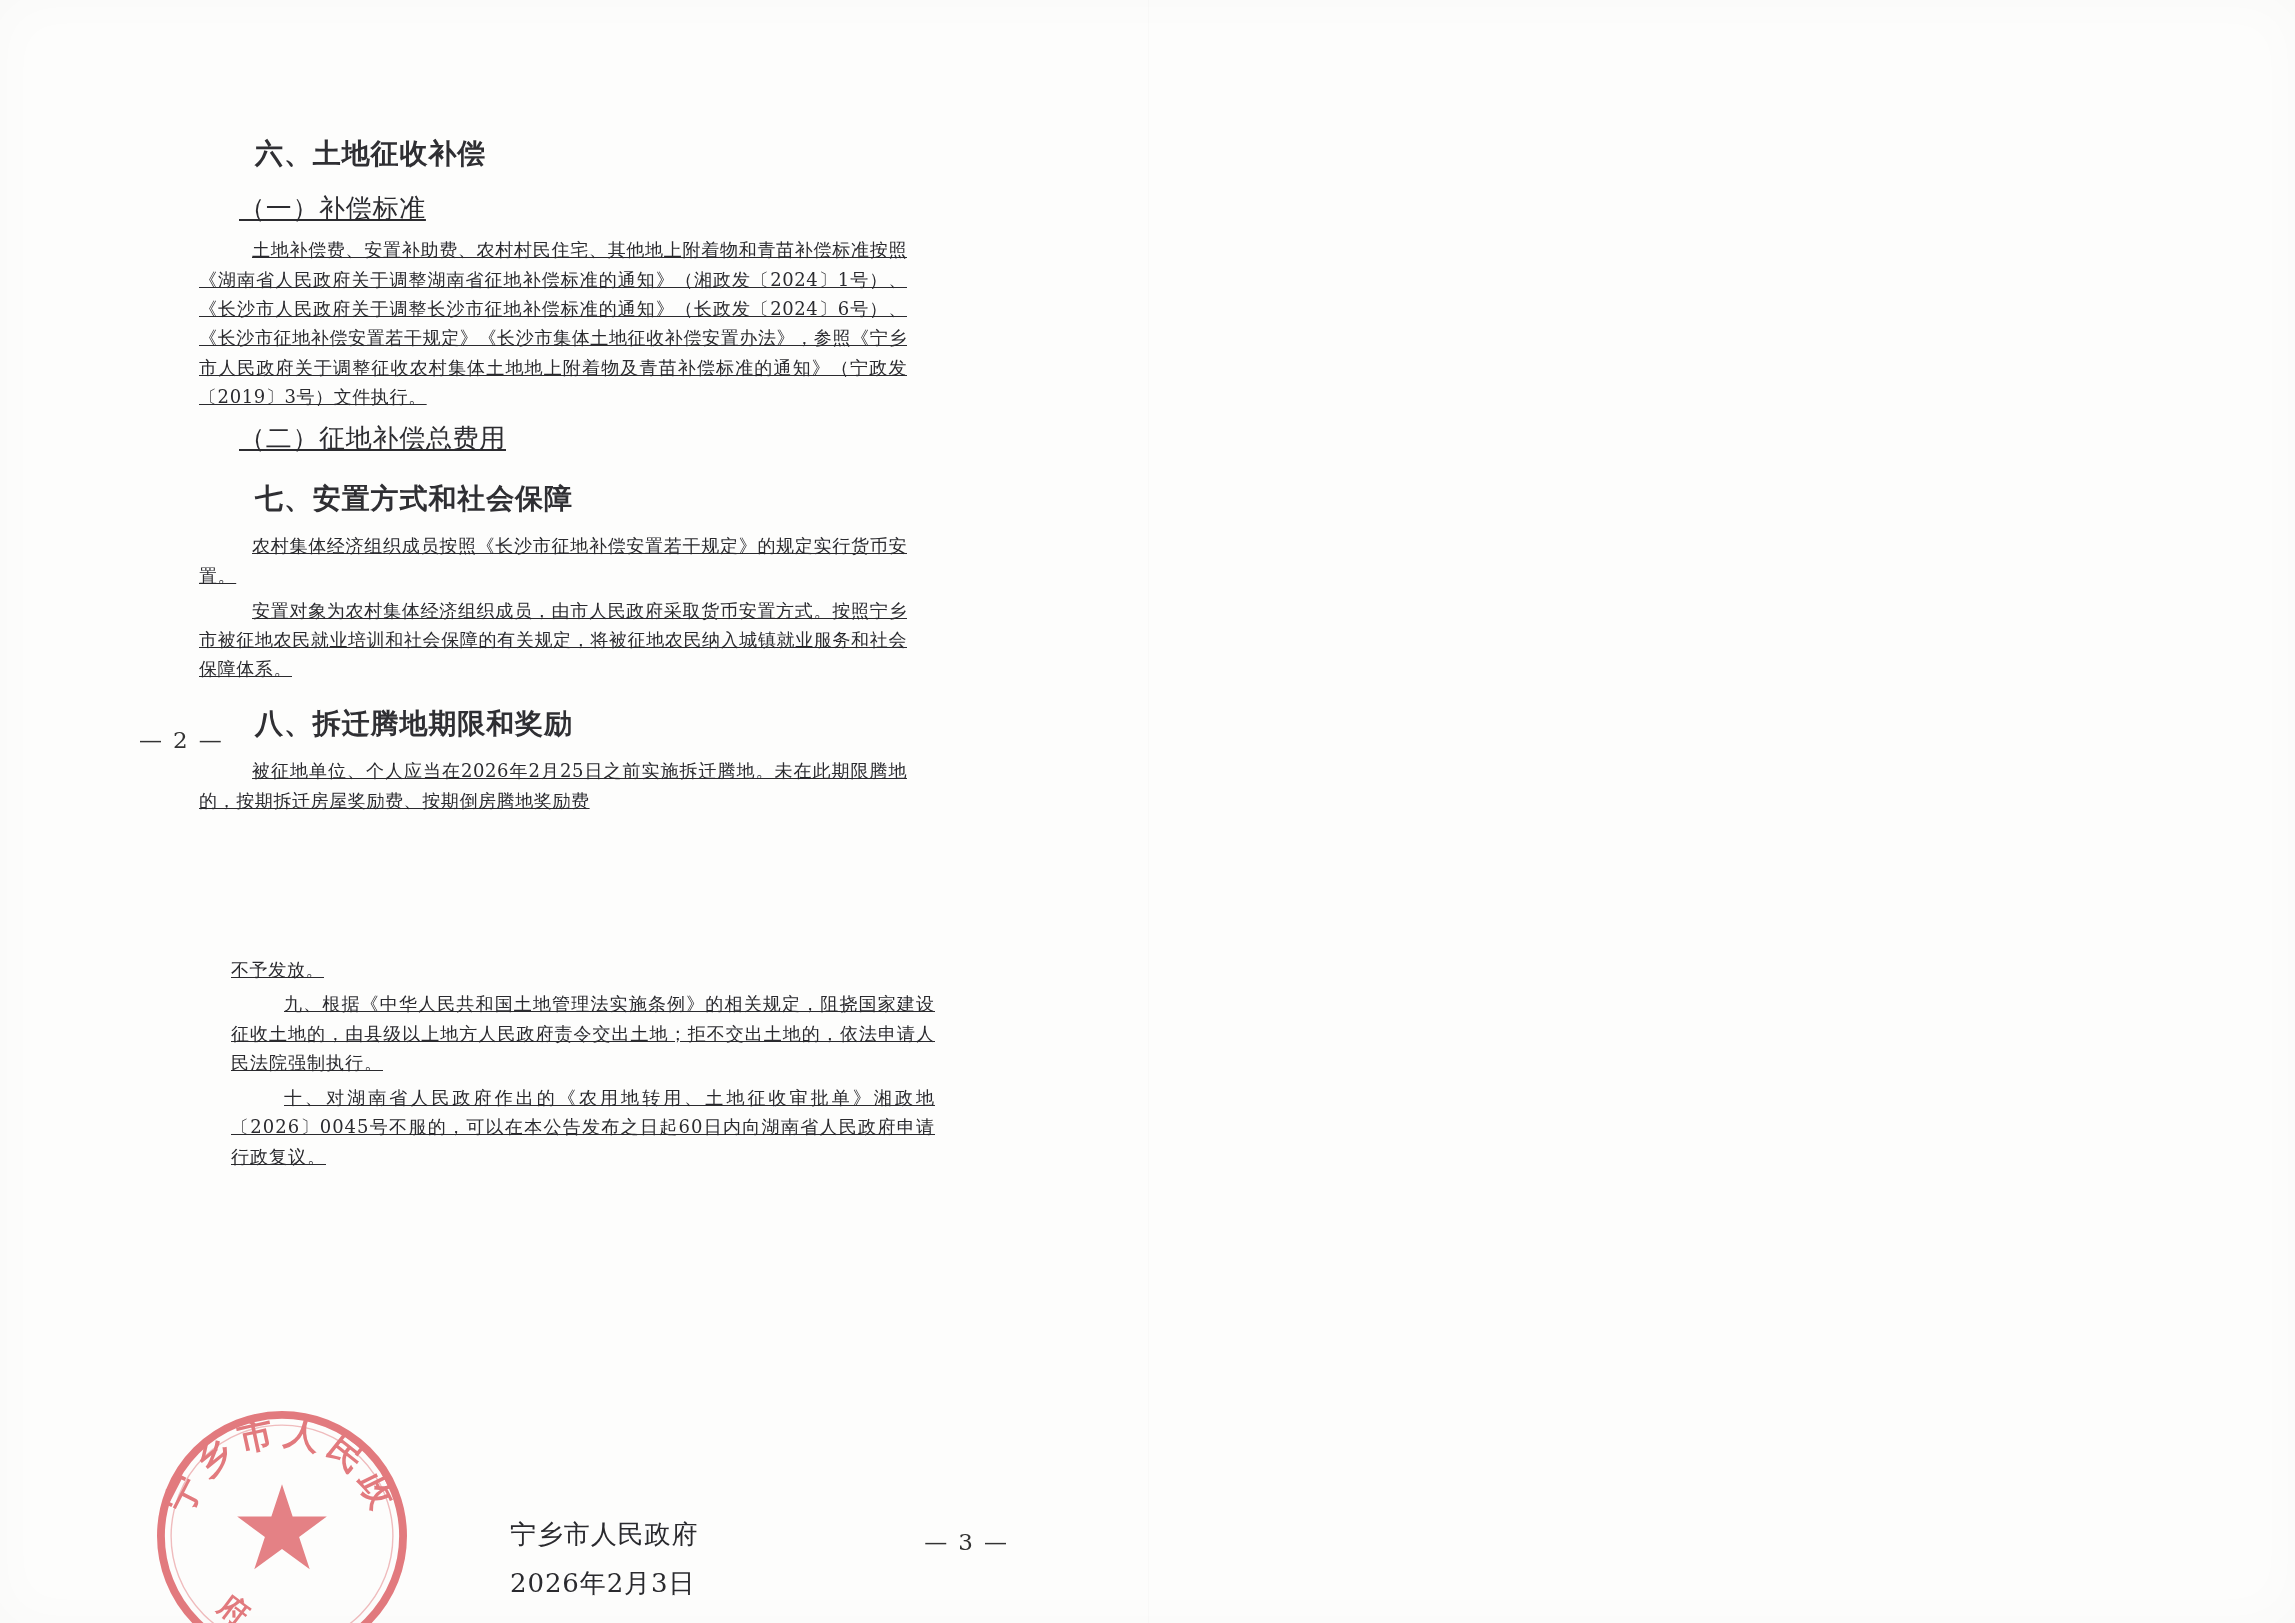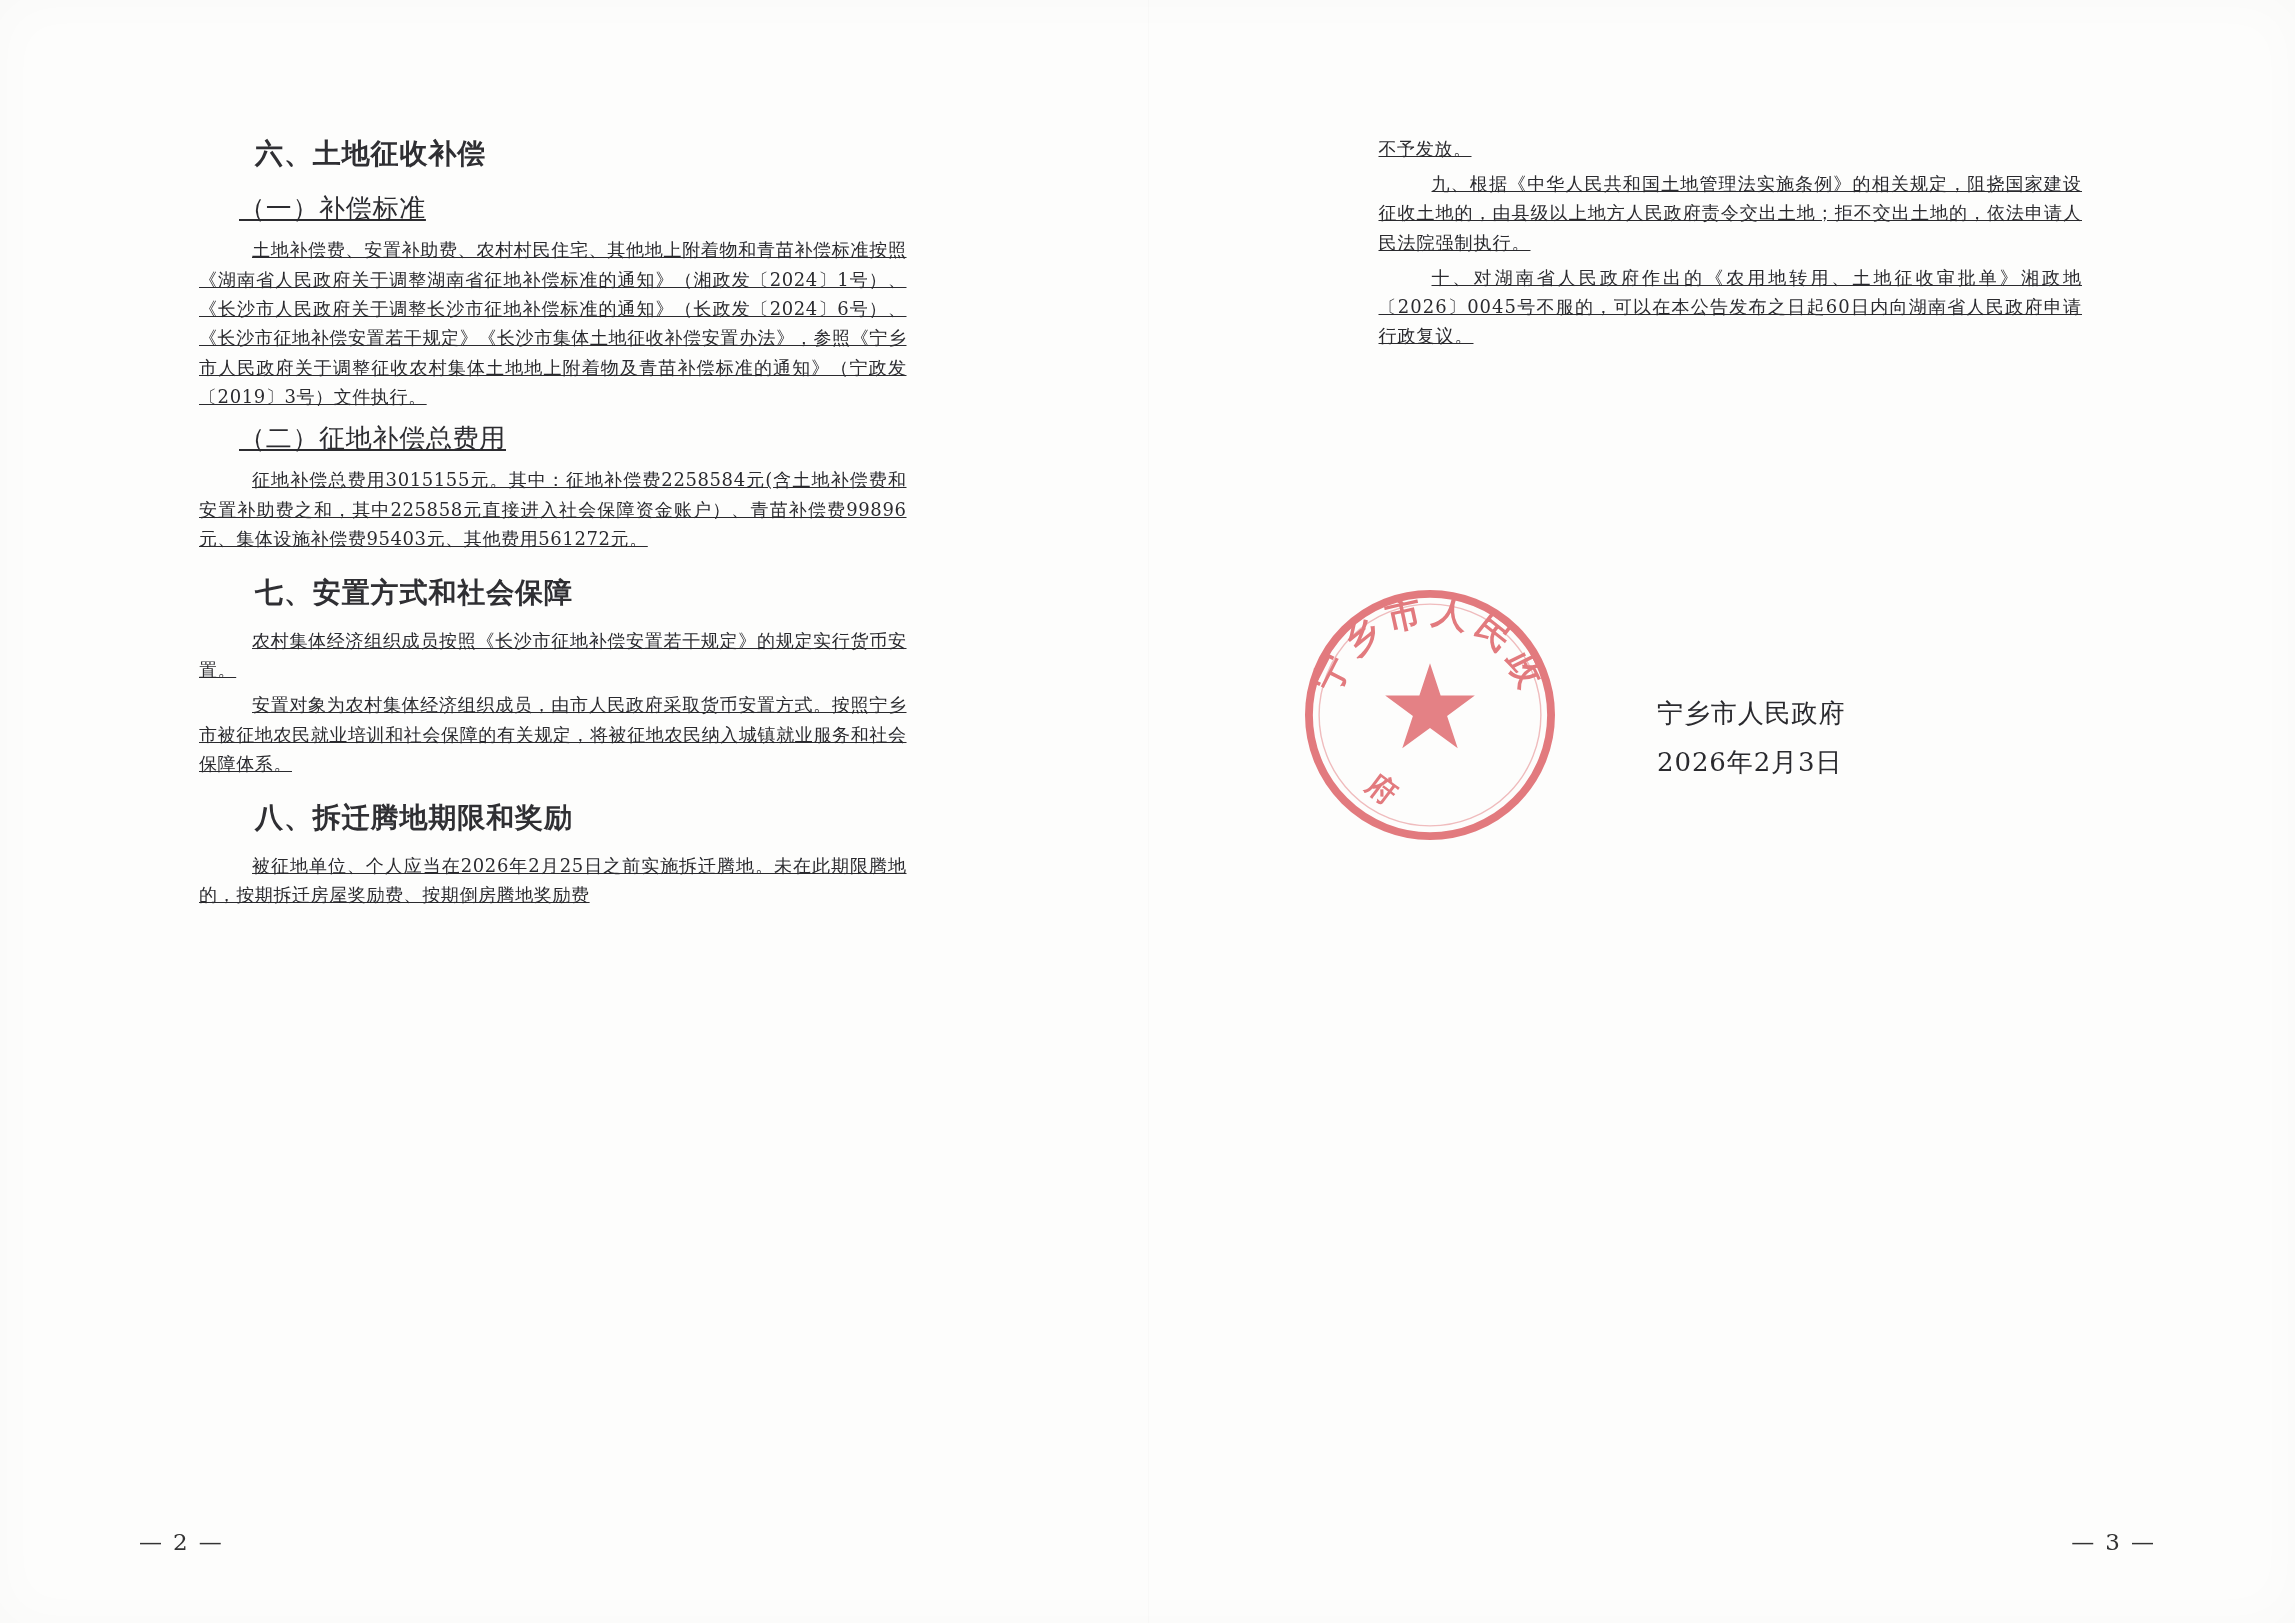--- a/index.html
+++ b/index.html
@@ -16,20 +16,21 @@
     height: 1623px;
     background: #fdfdfc;
     overflow: hidden;
   }
   .spread {
     position: absolute;
     top: 0; left: 0;
     width: 2295px;
     height: 1623px;
     display: flex;
+    flex-direction: column;
   }
   .half {
     position: relative;
     width: 1148px;
     height: 1623px;
     box-sizing: border-box;
   }
   .half.left {
     padding: 134px 241px 0 199px;
   }
@@ -159,21 +160,20 @@
       <div class="col">
 
         <div class="h-sec">六、土地征收补偿</div>
 
         <div class="p-sub">（一）补偿标准</div>
 
         <div class="p-body">土地补偿费、安置补助费、农村村民住宅、其他地上附着物和青苗补偿标准按照《湖南省人民政府关于调整湖南省征地补偿标准的通知》（湘政发〔2024〕1号）、《长沙市人民政府关于调整长沙市征地补偿标准的通知》（长政发〔2024〕6号）、《长沙市征地补偿安置若干规定》《长沙市集体土地征收补偿安置办法》，参照《宁乡市人民政府关于调整征收农村集体土地地上附着物及青苗补偿标准的通知》（宁政发〔2019〕3号）文件执行。</div>
 
         <div class="p-sub">（二）征地补偿总费用</div>
 
-        <div class="p-body">征地补偿总费用3015155元。其中：征地补偿费2258584元(含土地补偿费和安置补助费之和，其中225858元直接进入社会保障资金账户）、青苗补偿费99896元、集体设施补偿费95403元、其他费用561272元。</div>
 
         <div class="h-sec tight">七、安置方式和社会保障</div>
 
         <div class="p-body">农村集体经济组织成员按照《长沙市征地补偿安置若干规定》的规定实行货币安置。</div>
 
         <div class="p-body">安置对象为农村集体经济组织成员，由市人民政府采取货币安置方式。按照宁乡市被征地农民就业培训和社会保障的有关规定，将被征地农民纳入城镇就业服务和社会保障体系。</div>
 
         <div class="h-sec tight">八、拆迁腾地期限和奖励</div>
 
         <div class="p-body">被征地单位、个人应当在2026年2月25日之前实施拆迁腾地。未在此期限腾地的，按期拆迁房屋奖励费、按期倒房腾地奖励费</div>

